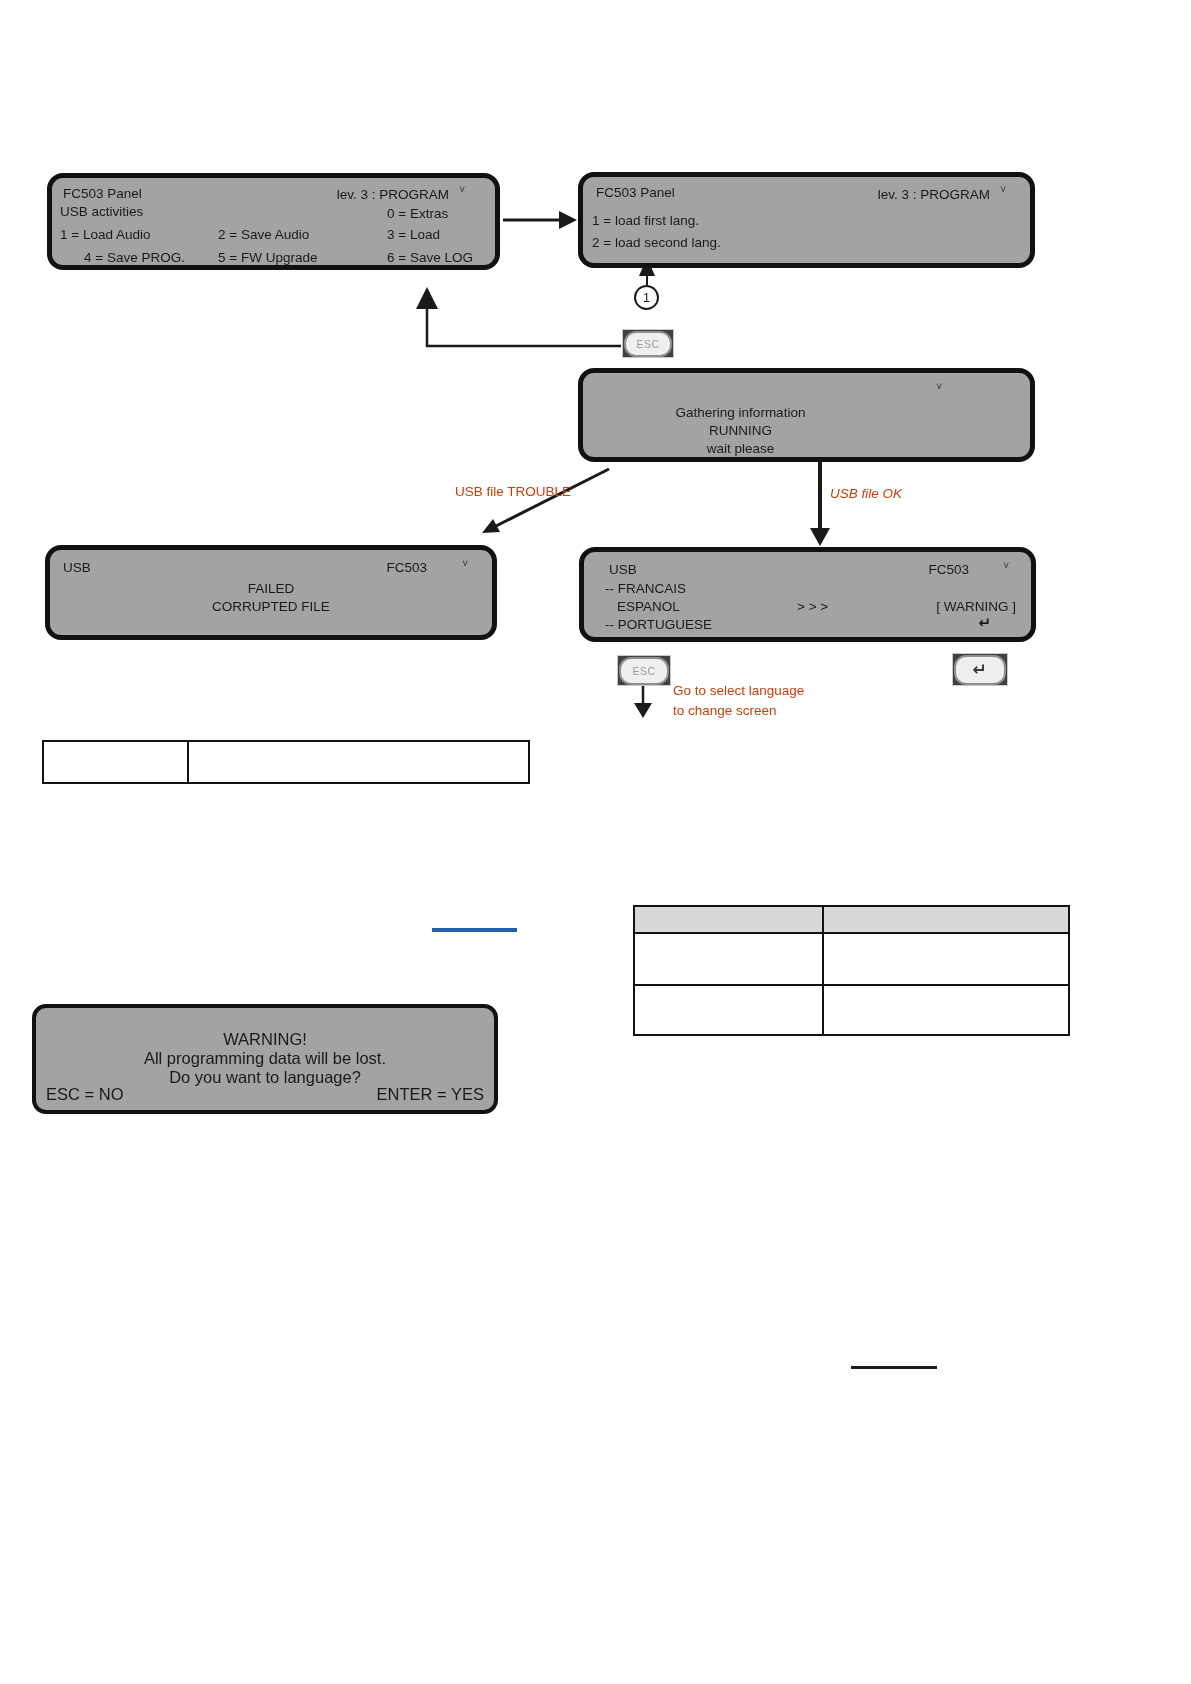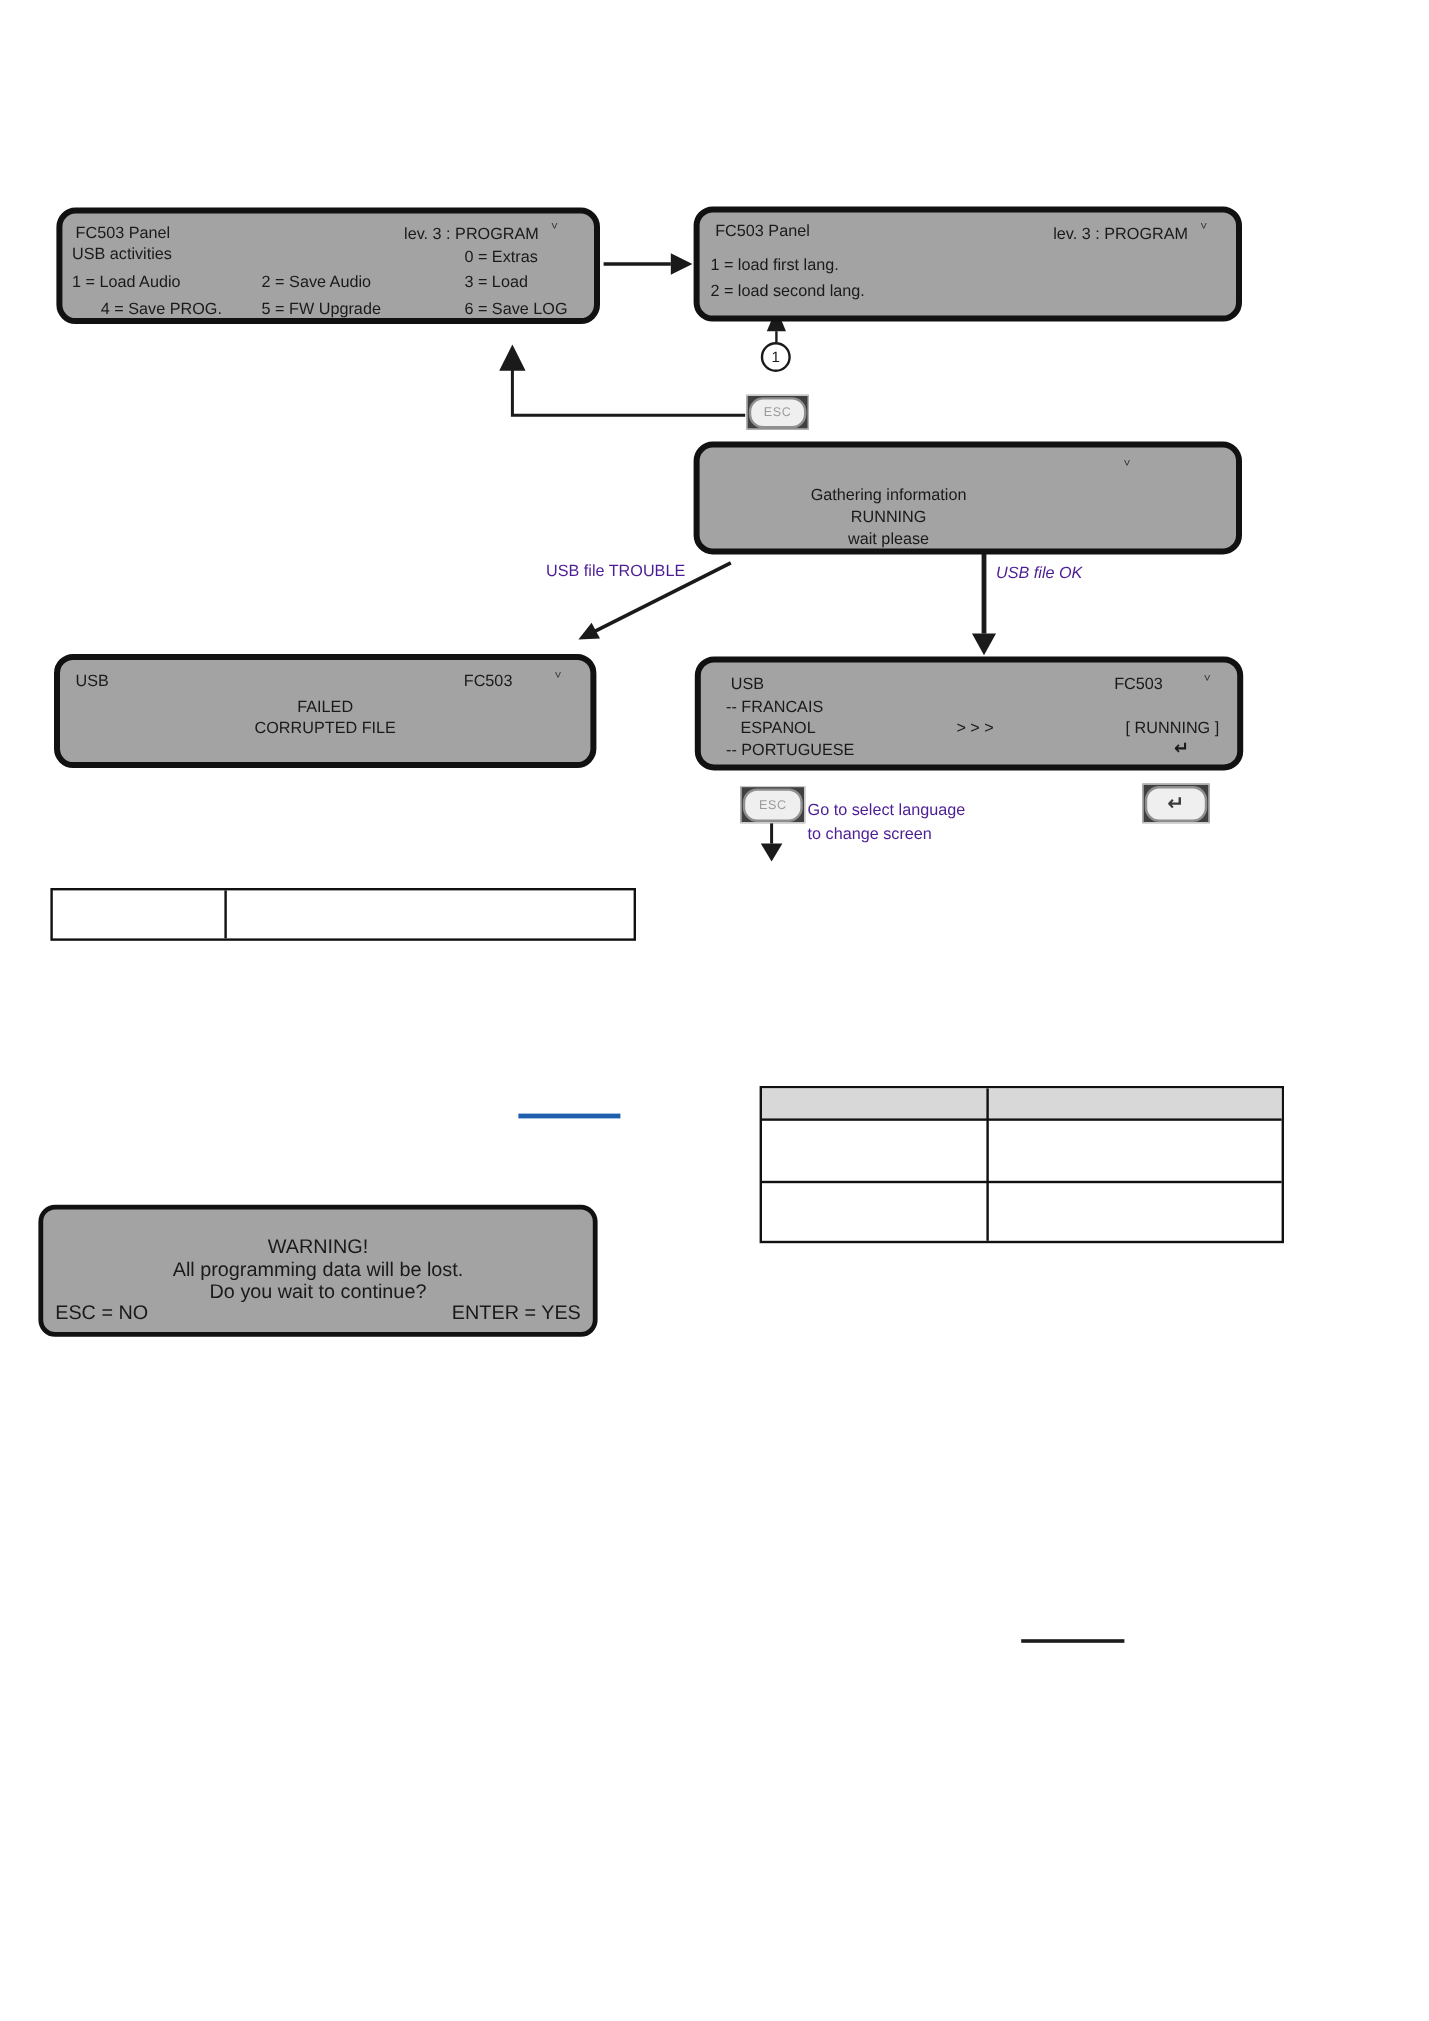--- a/index.html
+++ b/index.html
@@ -16,21 +16,21 @@
   .keybox{position:absolute;background:#404040;border:1px solid #c9c9c9;box-sizing:border-box;
           display:flex;align-items:center;justify-content:center;}
   .pill{border:2px solid #8f8f8f;border-radius:12px;background:#efefef;
         display:flex;align-items:center;justify-content:center;
         color:#9b9b9b;font-size:10.5px;letter-spacing:.5px;}
 
   .callout-circle{position:absolute;width:25px;height:25px;border:2px solid #1a1a1a;border-radius:50%;
           background:#fff;box-sizing:border-box;display:flex;align-items:center;justify-content:center;
           font-size:12.5px;color:#1a1a1a;}
 
-  .flowlabel{position:absolute;font-size:13.5px;color:#4c1d95;white-space:nowrap;}
+  .flowlabel{position:absolute;font-size:13.5px;color:#c2410c;white-space:nowrap;margin-top:16px;}
 
   
   .tbl{position:absolute;border:2px solid #111;box-sizing:border-box;background:#fff;}
   .tbl .vdiv{position:absolute;top:0;bottom:0;width:2px;background:#111;}
   .tbl .hdiv{position:absolute;left:0;right:0;height:2px;background:#111;}
   .tbl .hdr{position:absolute;left:0;right:0;top:0;background:#d8d8d8;}
 
   .rule{position:absolute;}
 
   svg.overlay{position:absolute;left:0;top:0;pointer-events:none;}
@@ -115,21 +115,21 @@
     </div>
   </div>
 
   <div class="lcd" style="left:579px;top:547px;width:457px;height:95px;">
     <span class="abs" style="left:25px;top:10px;">USB</span>
     <span class="abs" style="right:62px;top:10px;">FC503</span>
     <span class="abs glyph" style="right:22px;top:8px;">˅</span>
     <span class="abs" style="left:21px;top:29px;">-- FRANCAIS</span>
     <span class="abs" style="left:33px;top:47px;">ESPANOL</span>
     <span class="abs" style="left:213px;top:47px;">&gt; &gt; &gt;</span>
-    <span class="abs" style="right:15px;top:47px;">[ RUNNING ]</span>
+    <span class="abs" style="right:15px;top:47px;">[ WARNING ]</span>
     <span class="abs" style="left:21px;top:65px;">-- PORTUGUESE</span>
     <span class="abs" style="right:40px;top:62px;font-size:15px;font-weight:bold;">↵</span>
   </div>
 
   <div class="keybox" style="left:617px;top:655px;width:54px;height:31px;">
     <div class="pill" style="width:46px;height:24px;">
       <span>ESC</span>
     </div>
   </div>
   <div class="flowlabel" style="left:673px;top:665px;line-height:20px;">
@@ -153,21 +153,21 @@
     <div class="hdr" style="height:25px;"></div>
     <div class="hdiv" style="top:25px;"></div>
     <div class="hdiv" style="top:77px;"></div>
     <div class="vdiv" style="left:187px;"></div>
   </div>
 
   <div class="lcd" style="left:32px;top:1004px;width:466px;height:110px;border-width:4px;border-radius:14px;font-size:16.5px;">
     <div class="abs" style="left:0;right:0;top:22px;text-align:center;white-space:normal;">
       <div style="line-height:19px;">WARNING!</div>
       <div style="line-height:19px;">All programming data will be lost.</div>
-      <div style="line-height:19px;">Do you wait to continue?</div>
+      <div style="line-height:19px;">Do you want to language?</div>
     </div>
     <span class="abs" style="left:10px;bottom:6px;">ESC = NO</span>
     <span class="abs" style="right:10px;bottom:6px;padding-left:48px;">ENTER = YES</span>
   </div>
 
   <div class="rule" style="left:851px;top:1366px;width:86px;height:3px;background:#1c1c1c;"></div>
 
 </div>
 
 </body></html>

